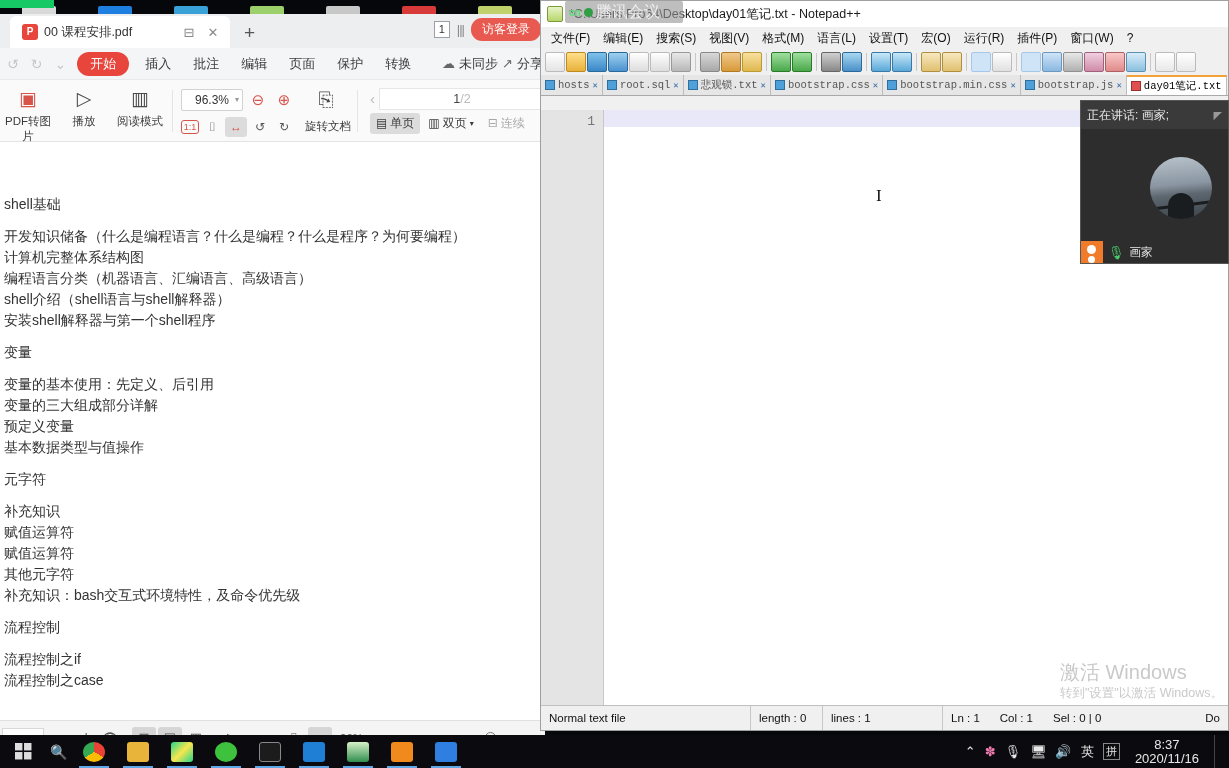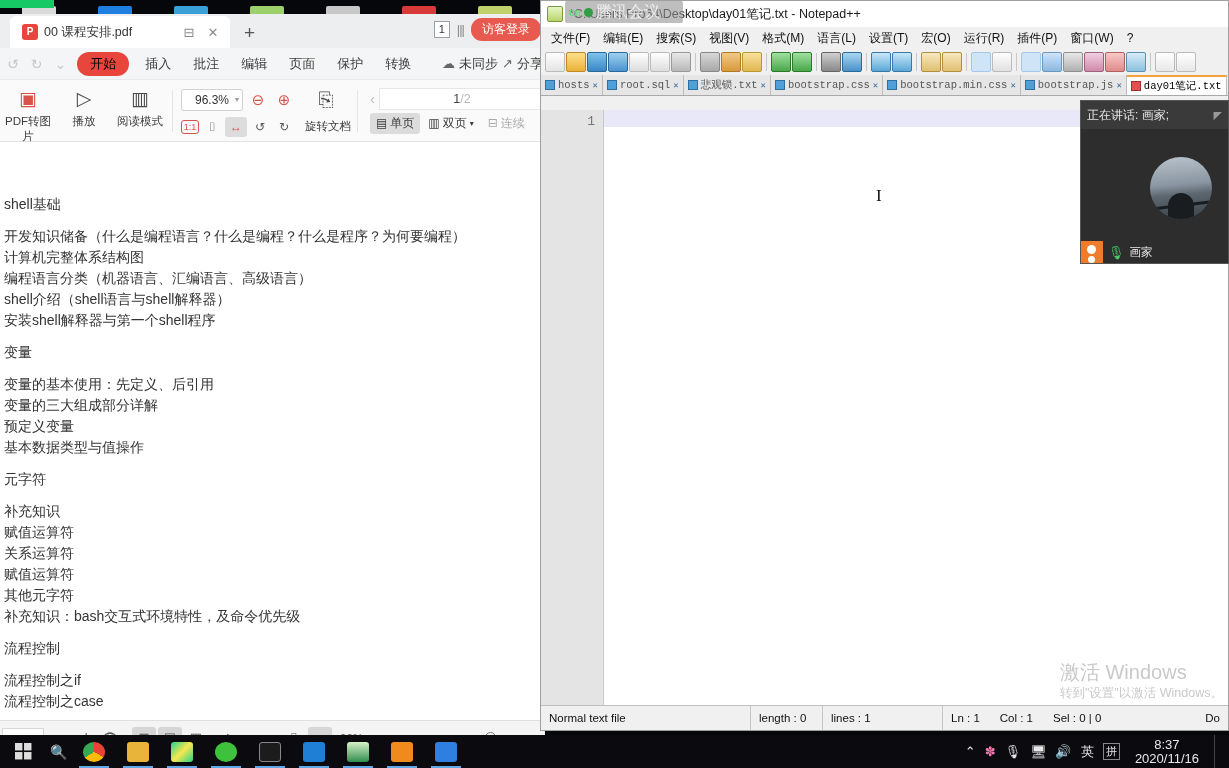--- a/index.html
+++ b/index.html
@@ -51,21 +51,21 @@
     background:#e8594f; color:#fff; font-size:12px; border-radius:11px;
     padding:3px 11px; white-space:nowrap;
   }
 
   .pdf-menubar {
     height:32px; background:#f4f5f6; display:flex; align-items:center;
     padding-left:2px; gap:2px; position:relative; border-bottom:1px solid #eaeaea;
   }
   .mb-arrow { color:#c8c8c8; font-size:14px; padding:0 5px; }
   .mb-home {
-    background:#e8463c; color:#000000; font-size:13px; border-radius:12px;
+    background:#e8463c; color:#ffffff; font-size:13px; border-radius:12px;
     padding:3px 13px; margin:0 4px; white-space:nowrap;text-align:right;
   }
   .mb-item { font-size:13px; color:#3c3c3c; padding:4px 10px; white-space:nowrap; cursor:pointer;}
   .mb-tail { position:absolute; right:2px; display:flex; align-items:center; gap:4px; font-size:13px; color:#3c3c3c;}
   .mb-tail .ic { font-size:13px; color:#666; }
 
   .pdf-toolbar {
     height:62px; background:#fafafa; position:relative; border-bottom:1px solid #e3e3e3;
     display:flex; align-items:center;
   }
@@ -379,21 +379,20 @@
         <div class="doc-gap"></div>
         <div class="doc-line">变量的基本使用：先定义、后引用</div>
         <div class="doc-line">变量的三大组成部分详解</div>
         <div class="doc-line">预定义变量</div>
         <div class="doc-line">基本数据类型与值操作</div>
         <div class="doc-gap"></div>
         <div class="doc-line">元字符</div>
         <div class="doc-gap"></div>
         <div class="doc-line">补充知识</div>
         <div class="doc-line">赋值运算符</div>
-        <div class="doc-line">关系运算符</div>
         <div class="doc-line">赋值运算符</div>
         <div class="doc-line">其他元字符</div>
         <div class="doc-line">补充知识：bash交互式环境特性，及命令优先级</div>
         <div class="doc-gap"></div>
         <div class="doc-line">流程控制</div>
         <div class="doc-gap"></div>
         <div class="doc-line">流程控制之if</div>
         <div class="doc-line">流程控制之case</div>
       </div>
     </div>

